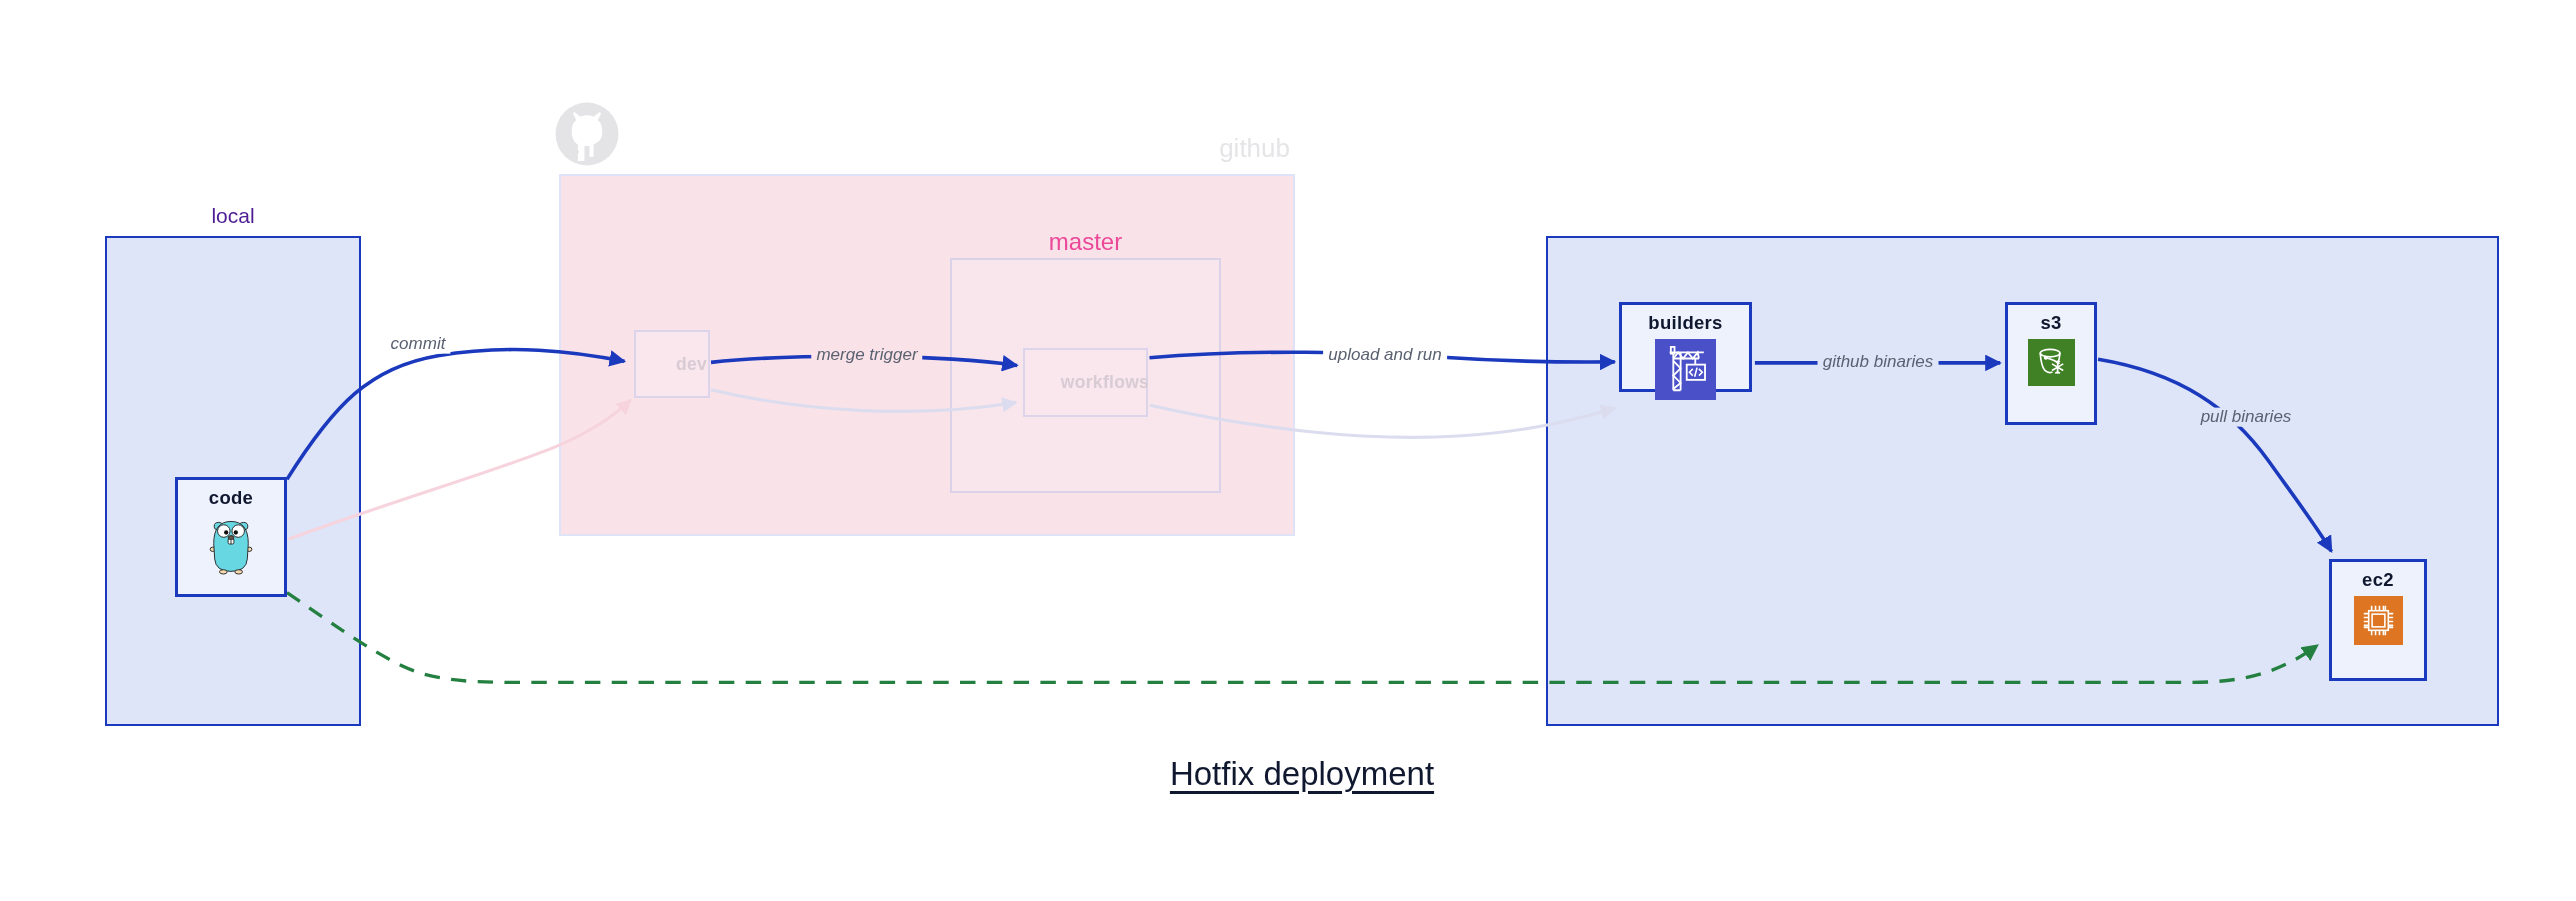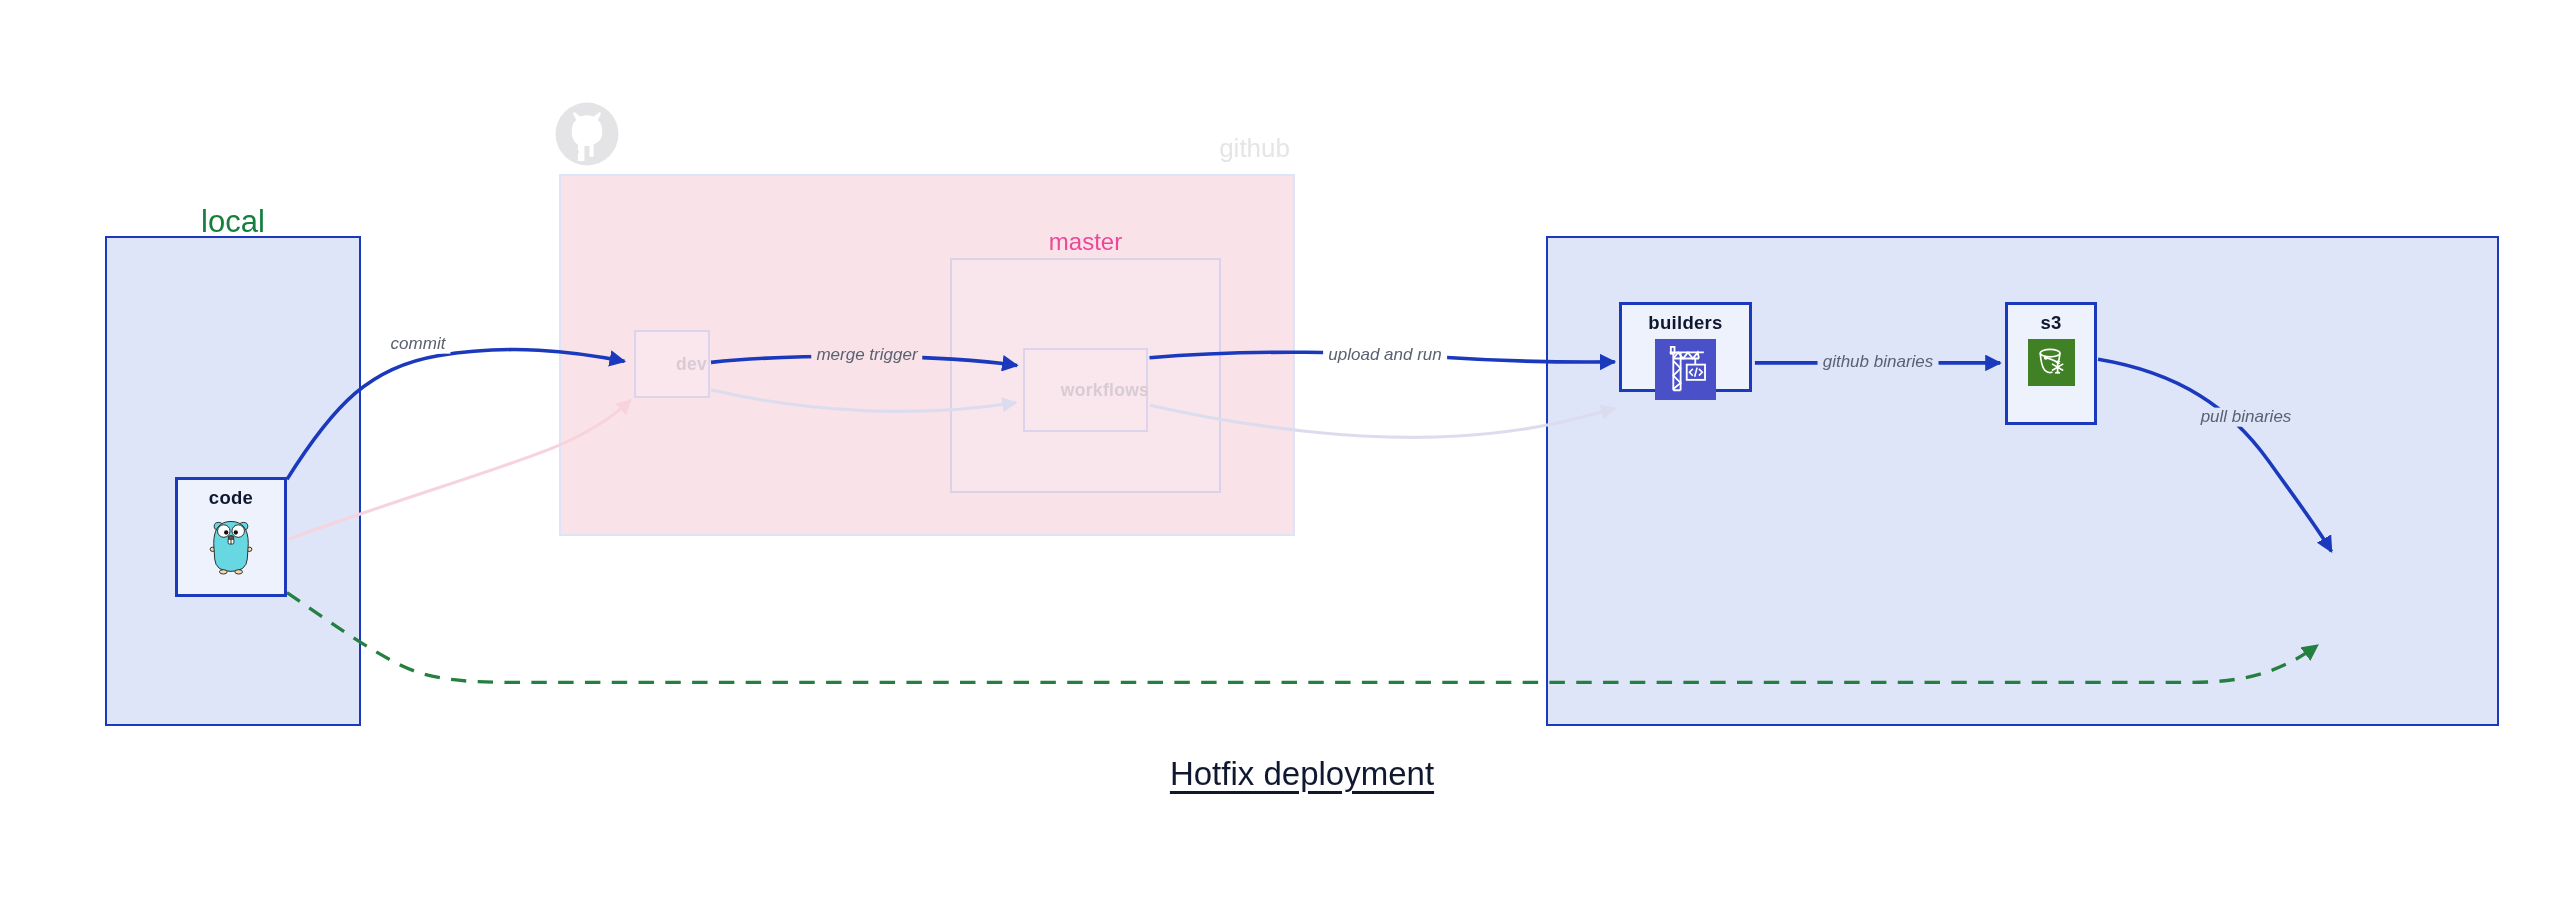--- a/index.html
+++ b/index.html
@@ -4,21 +4,21 @@
 <style>
   html, body { margin: 0; padding: 0; background: #ffffff; }
   body { width: 2604px; height: 902px; overflow: hidden; font-family: "Liberation Sans", sans-serif; }
   .canvas { position: relative; width: 2604px; height: 902px; background: #ffffff; }
 
   .group { position: absolute; box-sizing: border-box; }
   .group.blue  { background: #dee5f8; border: 2.6px solid #1a39bd; }
   .group.pink  { background: #f9e2e8; border: 2.1px solid #dfe3f7; }
   .group.master{ background: #f9e6ec; border: 2.1px solid #d9d2e9; }
 
-  .glabel { position: absolute; font-size: 31px; color: #15803d; text-align: center; }
+  .glabel { position: absolute; font-size: 21px; color: #4c1d95; text-align: center; }
   .glabel.faint-gray { color: #e5e5e8; text-align: right; font-size: 26px; }
   .glabel.faint-pink { color: #ec4899; font-size: 24px; }
 
   .node { position: absolute; box-sizing: border-box; display: flex; flex-direction: column;
           align-items: center; background: #eef2fc; border: 3.6px solid #1a39bd; }
   .node .nlabel { font-weight: bold; font-size: 18.5px; color: #10182f; margin-top: 7.2px; letter-spacing: 0.3px; }
   .node.faded { background: #f9e7ed; border: 2.6px solid #dbd4eb; justify-content: center; }
   .node.faded .nlabel { color: #d8cbd3; font-size: 17.5px; margin-top: 0; margin-left: 39px; }
   .node .icon-wrap { margin-top: 5.2px; line-height: 0; }
 
@@ -111,21 +111,21 @@
           <line x1="50" y1="51" x2="50" y2="61"></line>
         </g>
       </svg>
     </div>
   </div>
 
   <div class="node faded" style="left:634px; top:330px; width:76px; height:68px;">
     <div class="nlabel">dev</div>
   </div>
 
-  <div class="node faded" style="left:1023px; top:348px; width:125px; height:84px;">
+  <div class="node faded" style="left:1023px; top:348px; width:125px; height:69px;">
     <div class="nlabel">workflows</div>
   </div>
 
   <div class="node" style="left:1619px; top:302px; width:133px; height:90px;">
     <div class="nlabel">builders</div>
     <div class="icon-wrap">
       <svg width="61" height="61" viewBox="0 0 100 100">
         <rect width="100" height="100" fill="#4a51c8"></rect>
         <g stroke="#ffffff" stroke-width="3" fill="none">
           <rect x="26" y="13" width="6" height="11"></rect>
@@ -155,20 +155,36 @@
           <path d="M68 30 Q67 44 63 53"></path>
           <path d="M38 40 Q58 45 67 53"></path>
           <circle cx="38" cy="40" r="2.6" fill="#ffffff"></circle>
           <path d="M63 46 V74 M51 53 L75 67 M75 53 L51 67"></path>
           <path d="M63 50 l-5 -3 M63 50 l5 -3 M63 70 l-5 3 M63 70 l5 3"></path>
         </g>
       </svg>
     </div>
   </div>
 
+  <div class="node" style="left:2329px; top:559px; width:98px; height:122px;">
+    <div class="nlabel">ec2</div>
+    <div class="icon-wrap">
+      <svg width="49" height="49" viewBox="0 0 100 100">
+        <rect width="100" height="100" fill="#dd7522"></rect>
+        <g stroke="#ffffff" stroke-width="3.2" fill="none">
+          <rect x="30" y="30" width="40" height="40"></rect>
+          <rect x="37" y="37" width="26" height="26"></rect>
+          <path d="M36 20 V30 M44 20 V30 M52 20 V30 M60 20 V30 M64 20 V30"></path>
+          <path d="M36 70 V80 M44 70 V80 M52 70 V80 M60 70 V80 M64 70 V80"></path>
+          <path d="M20 36 H30 M20 44 H30 M20 52 H30 M20 60 H30 M20 64 H30"></path>
+          <path d="M70 36 H80 M70 44 H80 M70 52 H80 M70 60 H80 M70 64 H80"></path>
+        </g>
+      </svg>
+    </div>
+  </div>
 
   <div class="elabel bg-white" style="left:418px;  top:344px;">commit</div>
   <div class="elabel bg-pink" style="left:867px; top:355px;">merge trigger</div>
   <div class="elabel bg-white" style="left:1385px; top:355px;">upload and run</div>
   <div class="elabel bg-blue" style="left:1878px; top:362px;">github binaries</div>
   <div class="elabel bg-blue" style="left:2246px; top:417px;">pull binaries</div>
 
   <div class="diagram-title" style="top:755px;">Hotfix deployment</div>
 
 </div>

